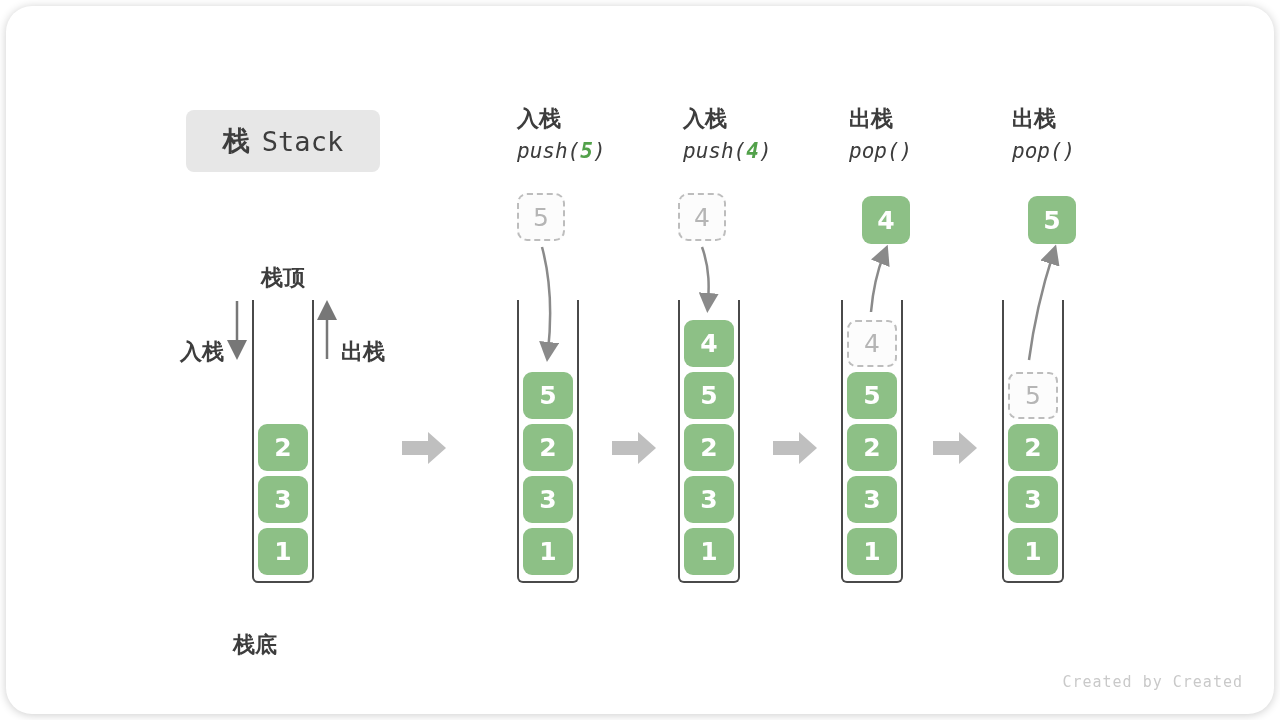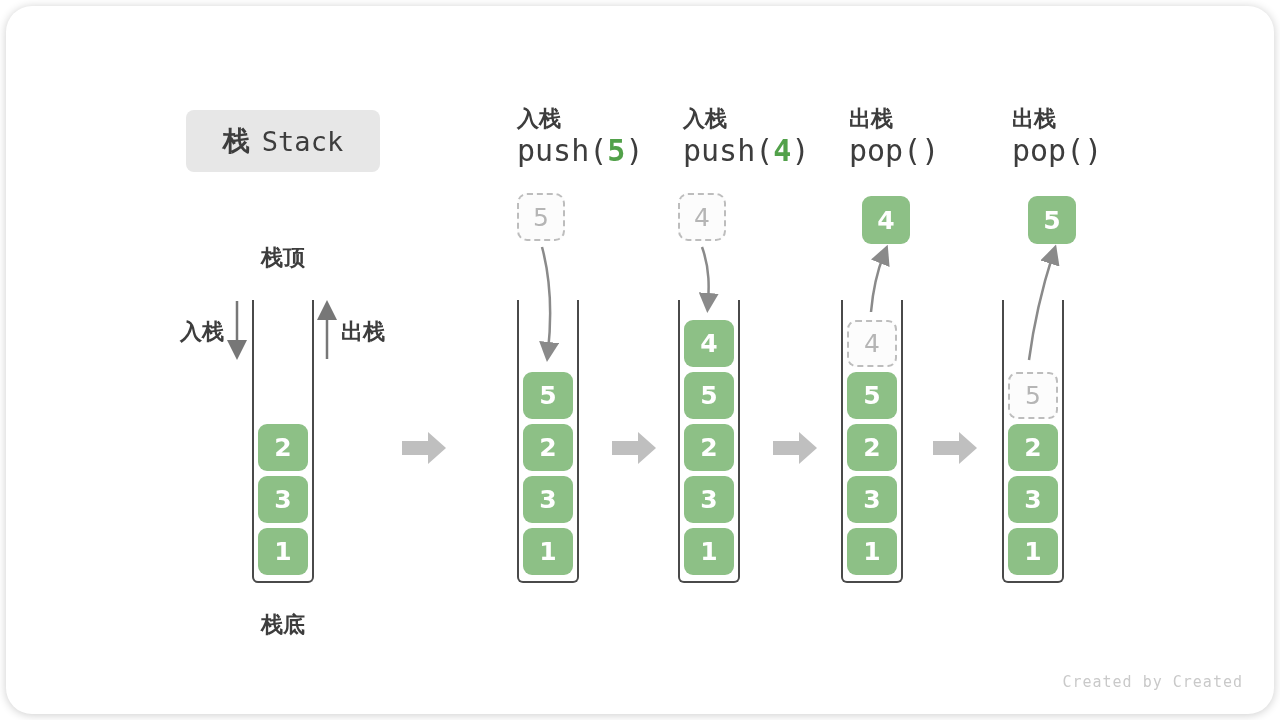--- a/index.html
+++ b/index.html
@@ -21,21 +21,21 @@
     background:var(--title-bg,#e7e7e7);border-radius:8px;
     display:flex;align-items:center;justify-content:center;gap:12px;
     color:var(--text-dark,#3d3d3d);font-size:27px;
   }
   .title-box .zh{font-weight:700;}
   .title-box .en{font-family:"DejaVu Sans Mono","Liberation Mono",monospace;}
 
   
   .op{position:absolute;top:104px;color:var(--text-dark,#3d3d3d);}
   .op .op-name{font-size:22px;font-weight:600;line-height:30px;}
-  .op .op-code{font-family:"DejaVu Sans Mono","Liberation Mono",monospace;font-size:30px;line-height:34px;}
+  .op .op-code{font-family:"DejaVu Sans Mono","Liberation Mono",monospace;font-size:21px;line-height:34px;font-style:italic;}
   .op .op-arg{color:var(--code-green,#52a14a);font-weight:700;}
 
   
   .stack-box{
     position:absolute;top:300px;width:62px;height:283px;
     border-left:2px solid var(--container-stroke,#4a4a4a);
     border-right:2px solid var(--container-stroke,#4a4a4a);
     border-bottom:2px solid var(--container-stroke,#4a4a4a);
     border-radius:0 0 6px 6px;box-sizing:border-box;
   }
@@ -56,23 +56,23 @@
     display:flex;align-items:center;justify-content:center;
     font-size:25px;
   }
   .float-box.dashed{
     background:#fcfcfc;border:2px dashed var(--dashed-gray,#bdbdbd);
     color:#b5b5b5;font-weight:500;border-radius:10px;
   }
   .float-box.solid{background:var(--cell-green,#8dc086);color:#fff;font-weight:700;}
 
   
-  .side-label{position:absolute;font-size:22px;font-weight:700;color:var(--text-dark,#3d3d3d);}
+  .side-label{position:absolute;font-size:22px;font-weight:700;color:var(--text-dark,#3d3d3d);margin-top:20px;}
   .lbl-top{left:233px;top:243px;width:100px;text-align:center;}
-  .lbl-bottom{left:233px;top:610px;width:100px;text-align:center;}
+  .lbl-bottom{left:233px;top:610px;width:100px;text-align:left;}
   .lbl-push{left:158px;top:317px;width:66px;text-align:right;}
   .lbl-pop{left:341px;top:317px;width:70px;text-align:left;}
 
   svg.overlay{position:absolute;overflow:visible;}
 
   .watermark{
     position:absolute;right:37px;top:673px;
     font-family:"DejaVu Sans Mono","Liberation Mono",monospace;
     font-size:15px;color:var(--watermark-gray,#c9c9c9);letter-spacing:1px;
   }

